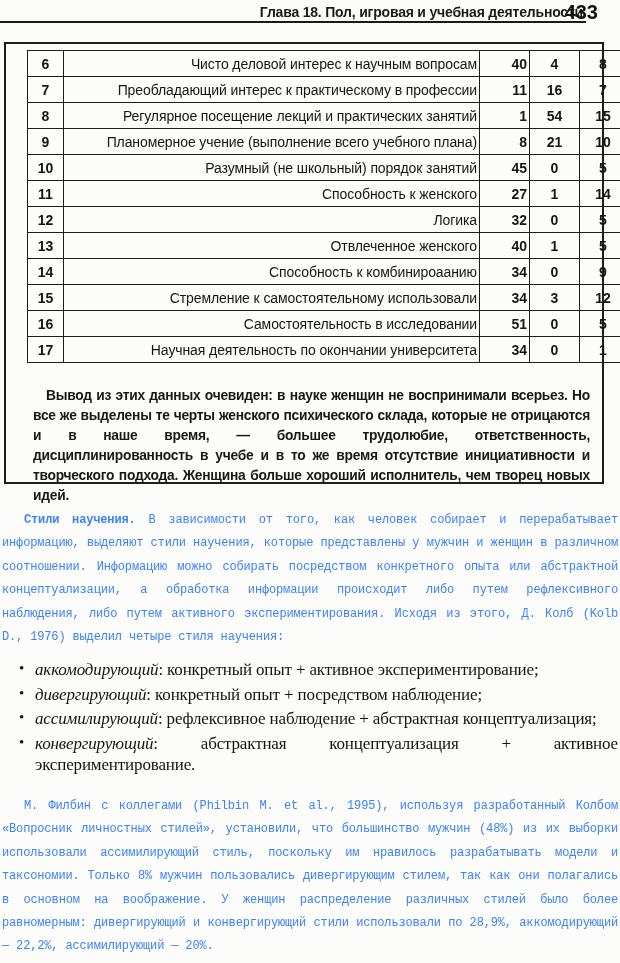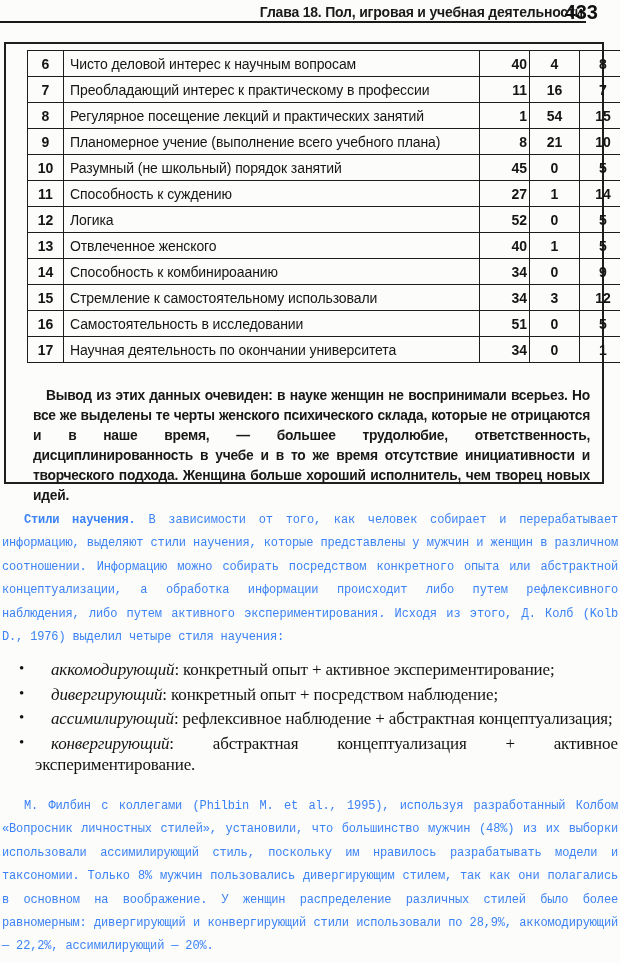--- a/index.html
+++ b/index.html
@@ -33,21 +33,21 @@
   .data-table {
     position:absolute; left:27px; top:50px; width:570px;
     border-collapse:collapse; table-layout:fixed;
     font-family:"Liberation Sans", sans-serif; font-size:14px; color:#151515;
   }
   .data-table td {
     border:1.6px solid #1d1d1d; height:25px; padding:0 2px;
     overflow:hidden; white-space:nowrap;
   }
   .data-table td.cell-num  { width:31px;  text-align:center; font-weight:700; }
-  .data-table td.cell-label{ width:407px; text-align:left; padding-left:6px; letter-spacing:-0.1px; }
+  .data-table td.cell-label{ width:407px; text-align:right; padding-left:6px; letter-spacing:-0.1px; }
   .data-table td.cell-c1   { width:45px;  text-align:right; font-weight:700; }
   .data-table td.cell-c2   { width:45px;  text-align:center; font-weight:700; }
   .data-table td.cell-c3   { width:42px;  text-align:center; font-weight:700; }
   
   .conclusion {
     position:absolute; left:33px; top:386px; width:557px;
     font-family:"Liberation Sans", sans-serif;
     font-size:13.8px; font-weight:700; letter-spacing:-0.25px;
     line-height:20px; text-align:justify; text-indent:13px; color:#181818;
   }
@@ -67,21 +67,21 @@
     font-family:"Liberation Serif", serif;
     font-size:17px; letter-spacing:-0.15px; color:#131313;
   }
   .styles-list li {
     position:relative; padding-left:33px; margin-bottom:3px;
     line-height:21.6px; text-align:justify;
   }
   .bullet {
     position:absolute; left:17px; top:-1px; font-size:15px;
   }
-  .term { font-style:italic;margin-left:16px; }
+  .term { font-style:italic; }
 </style>
 </head>
 <body>
 
 <div class="page">
 
   <div class="chapter-title">Глава 18. Пол, игровая и учебная деятельности</div>
   <div class="page-number">433</div>
   <div class="header-rule"></div>
 
@@ -119,29 +119,29 @@
         </tr>
         <tr>
           <td class="cell-num">10</td>
           <td class="cell-label">Разумный (не школьный) порядок занятий</td>
           <td class="cell-c1">45</td>
           <td class="cell-c2">0</td>
           <td class="cell-c3">5</td>
         </tr>
         <tr>
           <td class="cell-num">11</td>
-          <td class="cell-label">Способность к суждению</td>
+          <td class="cell-label">Способность к женского</td>
           <td class="cell-c1">27</td>
           <td class="cell-c2">1</td>
           <td class="cell-c3">14</td>
         </tr>
         <tr>
           <td class="cell-num">12</td>
           <td class="cell-label">Логика</td>
-          <td class="cell-c1">52</td>
+          <td class="cell-c1">32</td>
           <td class="cell-c2">0</td>
           <td class="cell-c3">5</td>
         </tr>
         <tr>
           <td class="cell-num">13</td>
           <td class="cell-label">Отвлеченное женского</td>
           <td class="cell-c1">40</td>
           <td class="cell-c2">1</td>
           <td class="cell-c3">5</td>
         </tr>

